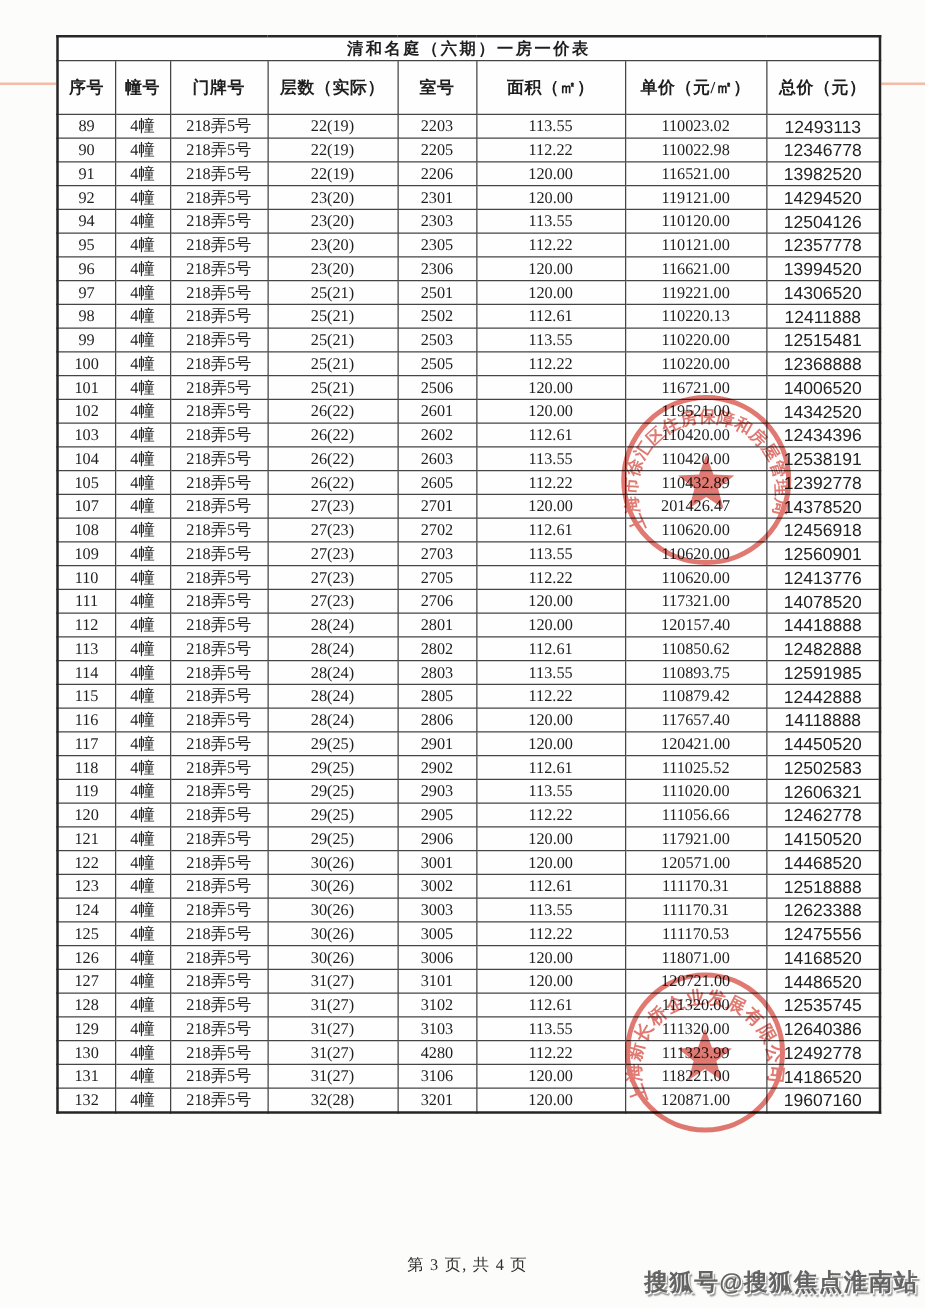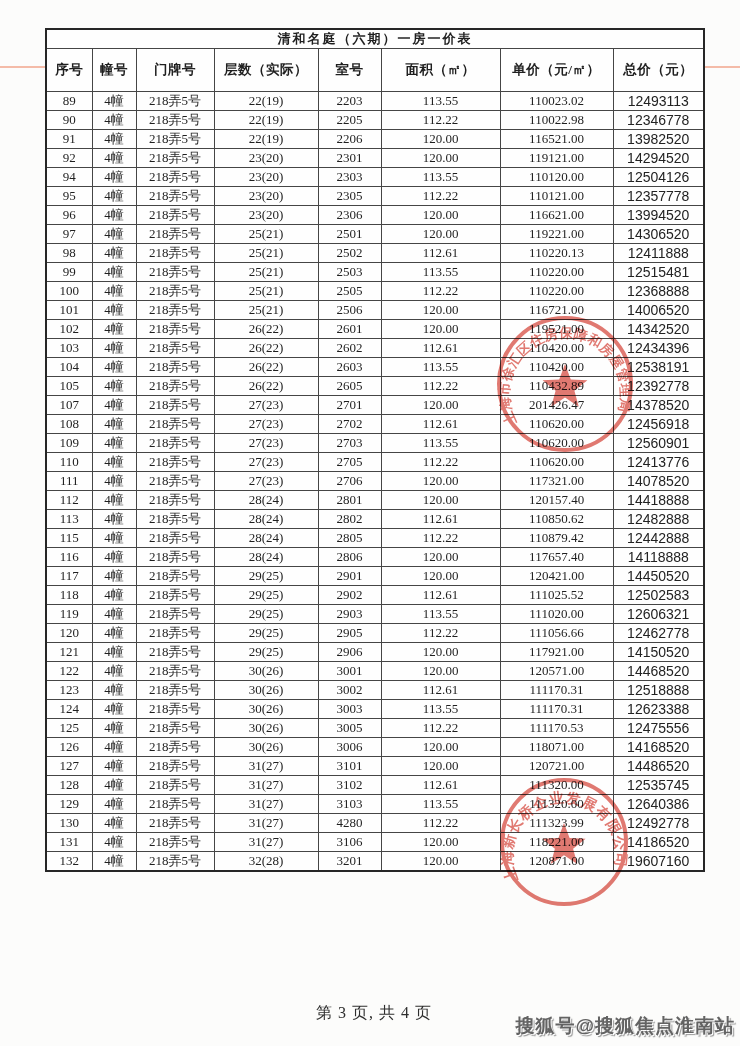--- a/index.html
+++ b/index.html
@@ -40,21 +40,21 @@
     height:17.9px;padding:0 2px;
     font-size:13px;text-align:center;vertical-align:middle;
     white-space:nowrap;overflow:hidden;
   }
   .doc-table td.total-col{
     font-family:"Liberation Sans","DejaVu Sans",sans-serif;
     font-size:14px;color:#222;
   }
   .footer-text{
     position:absolute;left:45px;top:1003px;width:658px;
-    text-align:center;font-size:16px;color:#2e2e2e;letter-spacing:1px;
+    text-align:center;font-size:13px;color:#2e2e2e;letter-spacing:1px;
     font-family:"Liberation Serif",serif;
   }
   .watermark{
     position:absolute;right:5px;top:1013px;
     font-family:"Liberation Sans","DejaVu Sans",sans-serif;
     font-weight:bold;font-size:19px;letter-spacing:1px;
     color:#636363;
     text-shadow:1px 1px 0 #ffffff,2px 2px 1px rgba(70,70,70,.55);
   }
   .stamp{
@@ -322,20 +322,30 @@
         <td>113</td>
         <td>4幢</td>
         <td>218弄5号</td>
         <td>28(24)</td>
         <td>2802</td>
         <td>112.61</td>
         <td>110850.62</td>
         <td class="total-col">12482888</td>
       </tr>
       <tr>
+        <td>114</td>
+        <td>4幢</td>
+        <td>218弄5号</td>
+        <td>28(24)</td>
+        <td>2803</td>
+        <td>113.55</td>
+        <td>110893.75</td>
+        <td class="total-col">12591985</td>
+      </tr>
+      <tr>
         <td>115</td>
         <td>4幢</td>
         <td>218弄5号</td>
         <td>28(24)</td>
         <td>2805</td>
         <td>112.22</td>
         <td>110879.42</td>
         <td class="total-col">12442888</td>
       </tr>
       <tr>

